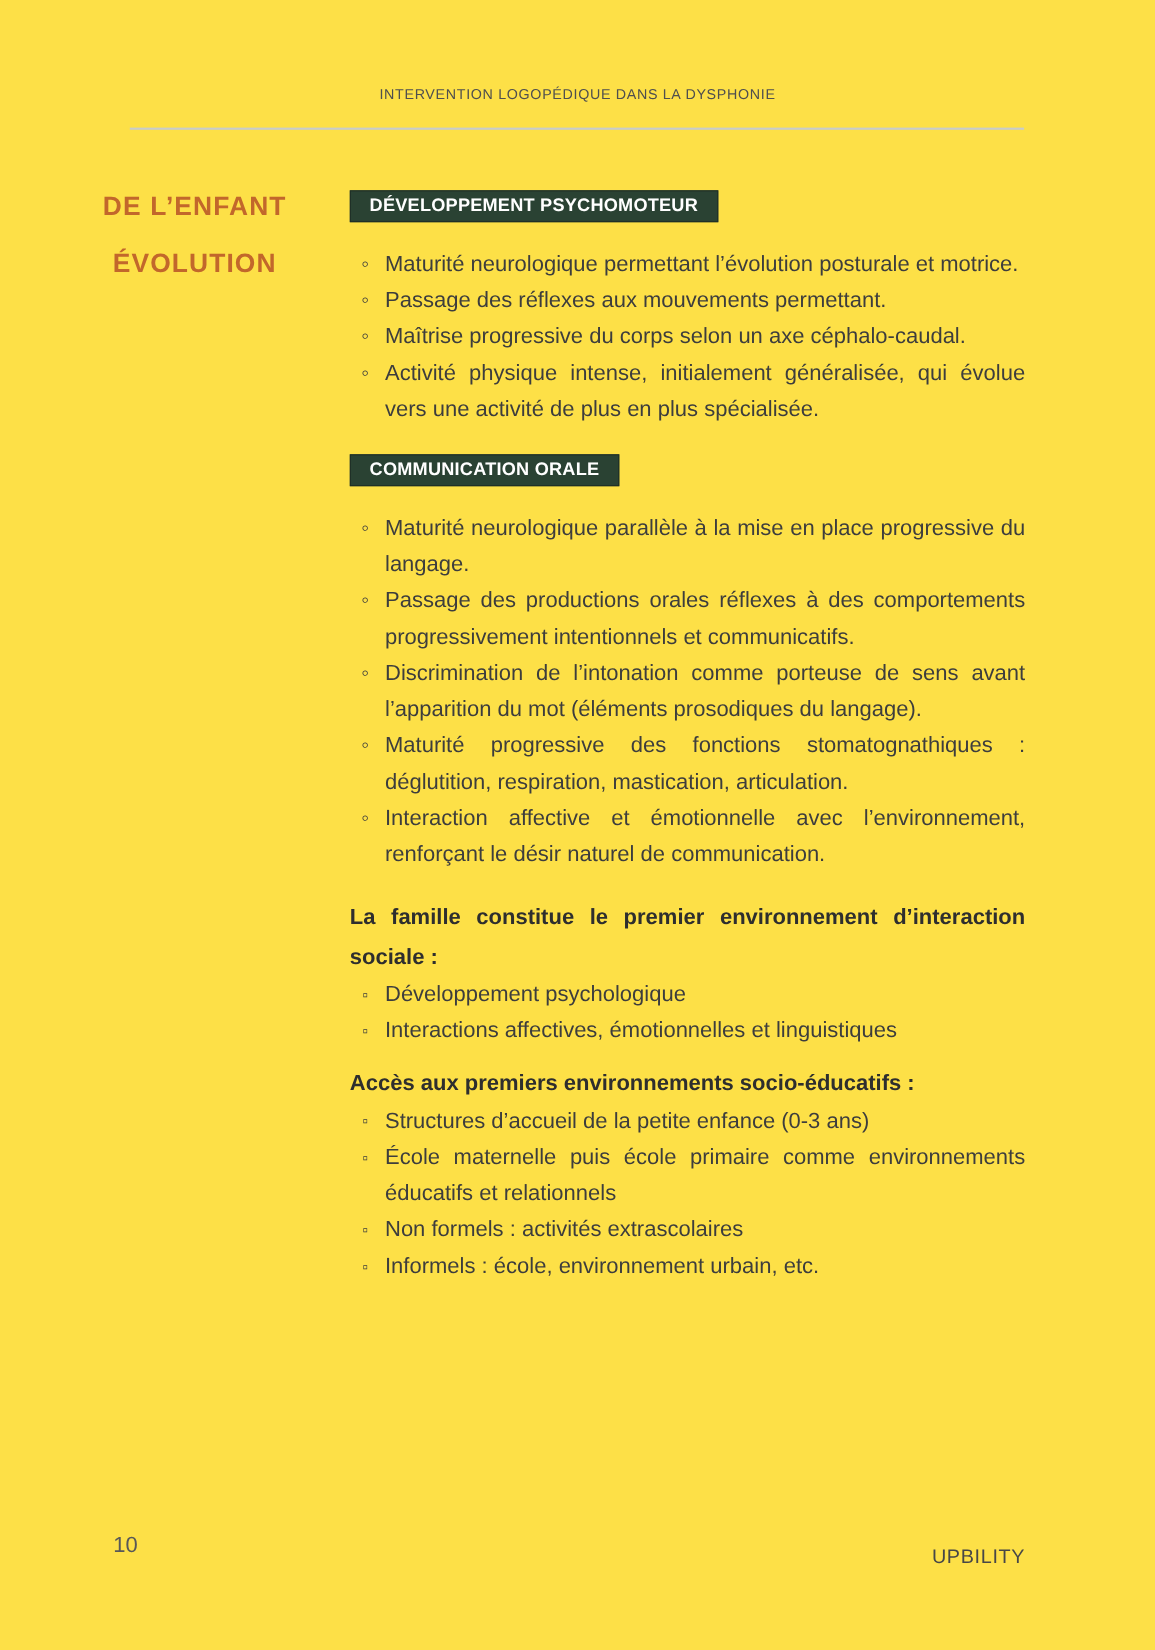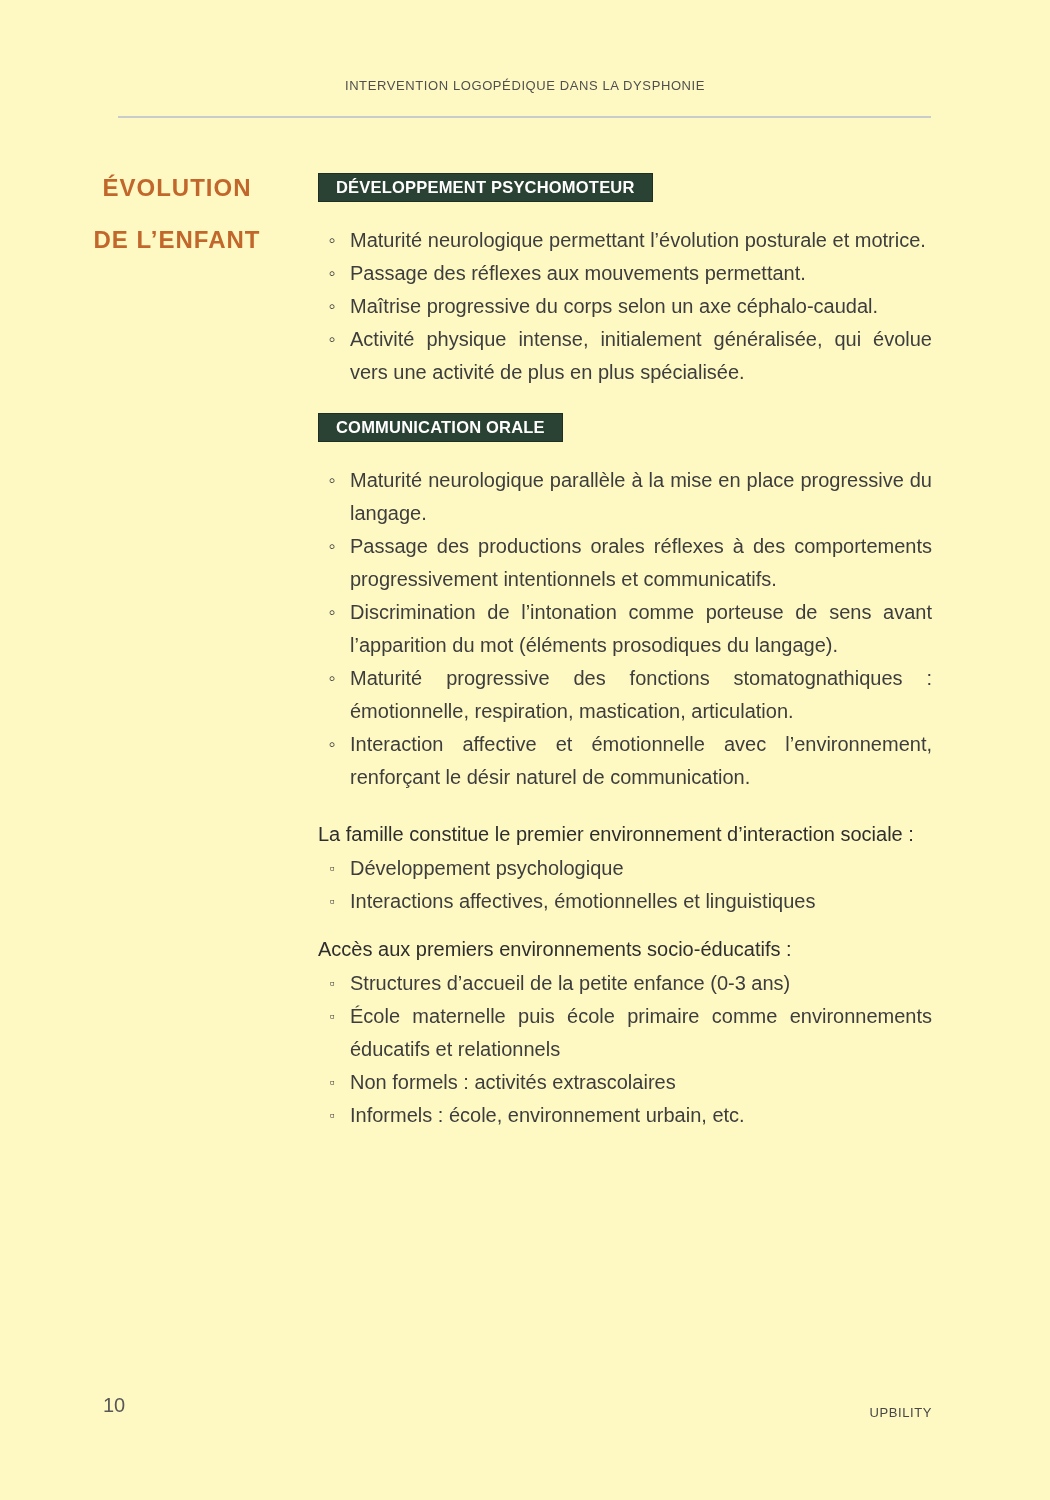--- a/index.html
+++ b/index.html
@@ -11,21 +11,21 @@
     --rule:#c8cccb;
     --footer:#585858;
   }
   *{margin:0;padding:0;box-sizing:border-box;}
   html,body{background:#ffffff;}
   body{
     width:1050px;height:1500px;position:relative;
     font-family:"Liberation Sans","DejaVu Sans",sans-serif;
     color:var(--body);
   }
-  .page{position:absolute;inset:0;background:#fef9c3;overflow:hidden;}
+  .page{position:absolute;inset:0;background:#fde047;overflow:hidden;}
 
   
   .running-head{
     position:absolute;top:78px;left:0;width:100%;
     text-align:center;font-size:13px;letter-spacing:.6px;
     color:var(--muted);
   }
   .head-rule{
     position:absolute;top:116px;left:118px;width:813px;height:2px;
     background:var(--rule);
@@ -57,49 +57,49 @@
     font-size:20px;line-height:33px;text-align:justify;
   }
   .marker{
     position:absolute;left:4px;top:0;width:20px;
     text-align:center;color:var(--body);
   }
   .marker.circle{font-size:20px;}
   .marker.square{font-size:14px;}
 
   .group-heading{
-    font-size:20px;font-weight:normal;color:var(--heading);
+    font-size:20px;font-weight:bold;color:var(--heading);
     line-height:36px;text-align:justify;
   }
   .g1 .group-heading{margin-top:22px;}
   .g2 .group-heading{margin-top:13px;}
   .g3 .group-heading{margin-top:12px;}
   .group ul.blist{margin-top:0;}
 
   
   .page-num{
     position:absolute;left:103px;top:1394px;
     font-size:20px;color:var(--footer);
   }
   .brand{
     position:absolute;right:118px;top:1405px;
-    font-size:13px;letter-spacing:.6px;color:#474747;
+    font-size:18px;letter-spacing:.6px;color:#474747;
   }
 </style>
 </head>
 <body>
 
 <div class="page">
 
   <div class="running-head">INTERVENTION LOGOPÉDIQUE DANS LA DYSPHONIE</div>
   <div class="head-rule"></div>
 
   <aside class="margin-title">
+    <div>DE L’ENFANT</div>
     <div>ÉVOLUTION</div>
-    <div>DE L’ENFANT</div>
   </aside>
 
   <main class="content">
 
     <section class="sec1">
       <div class="badge-row">
         <span class="badge">DÉVELOPPEMENT PSYCHOMOTEUR</span>
       </div>
       <ul class="blist">
         <li>
@@ -133,21 +133,21 @@
         <li>
           <span class="marker circle">◦</span>
           <span class="li-text">Passage des productions orales réflexes à des comportements progressivement intentionnels et communicatifs.</span>
         </li>
         <li>
           <span class="marker circle">◦</span>
           <span class="li-text">Discrimination de l’intonation comme porteuse de sens avant l’apparition du mot (éléments prosodiques du langage).</span>
         </li>
         <li>
           <span class="marker circle">◦</span>
-          <span class="li-text">Maturité progressive des fonctions stomatognathiques : émotionnelle, respiration, mastication, articulation.</span>
+          <span class="li-text">Maturité progressive des fonctions stomatognathiques : déglutition, respiration, mastication, articulation.</span>
         </li>
         <li>
           <span class="marker circle">◦</span>
           <span class="li-text">Interaction affective et émotionnelle avec l’environnement, renforçant le désir naturel de communication.</span>
         </li>
       </ul>
     </section>
 
     <section class="sec3">
 

